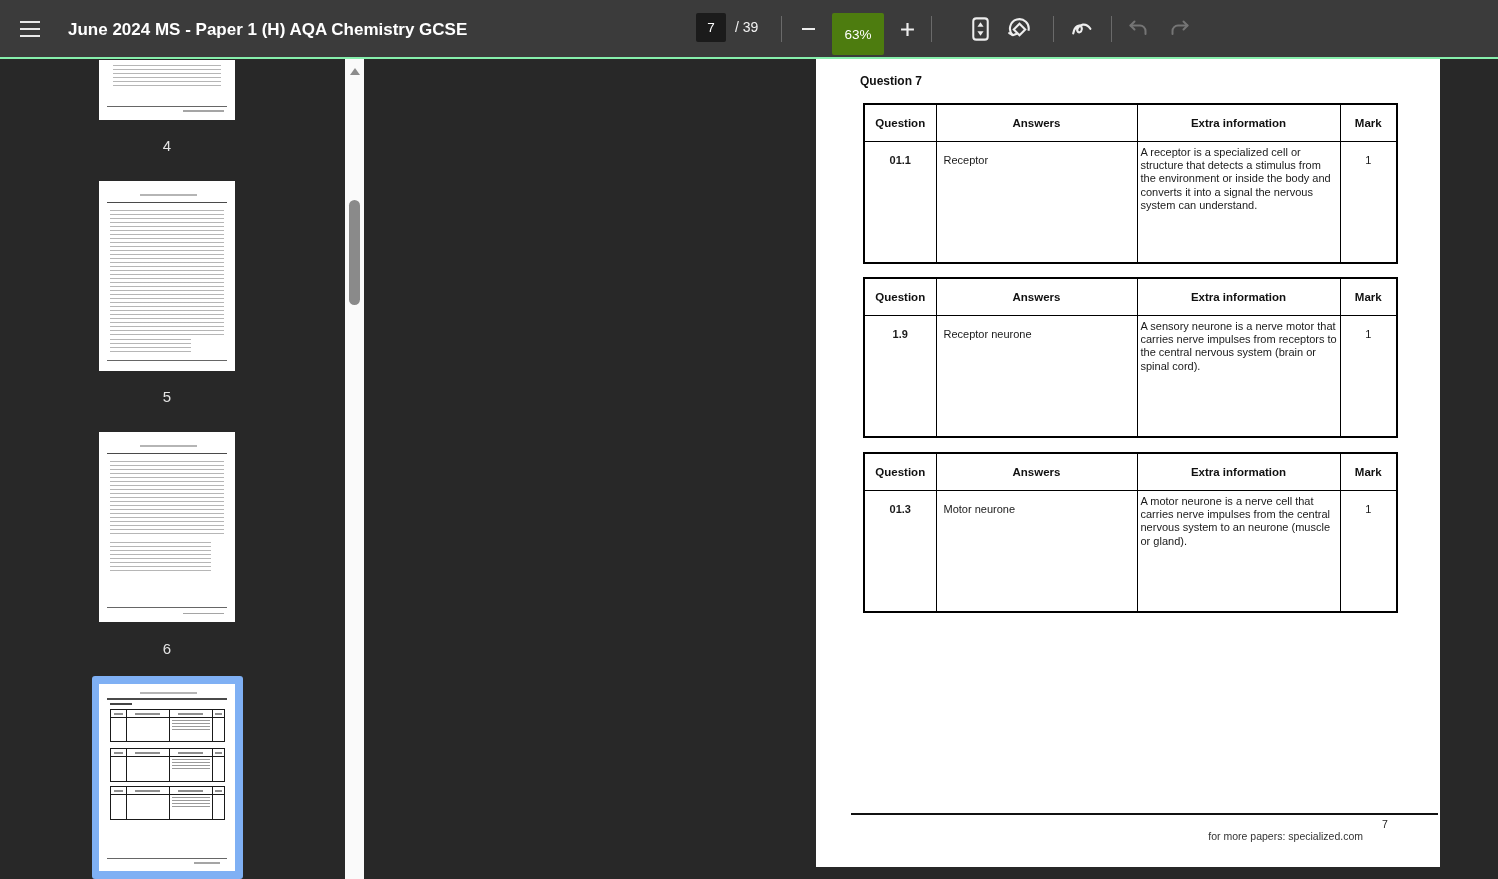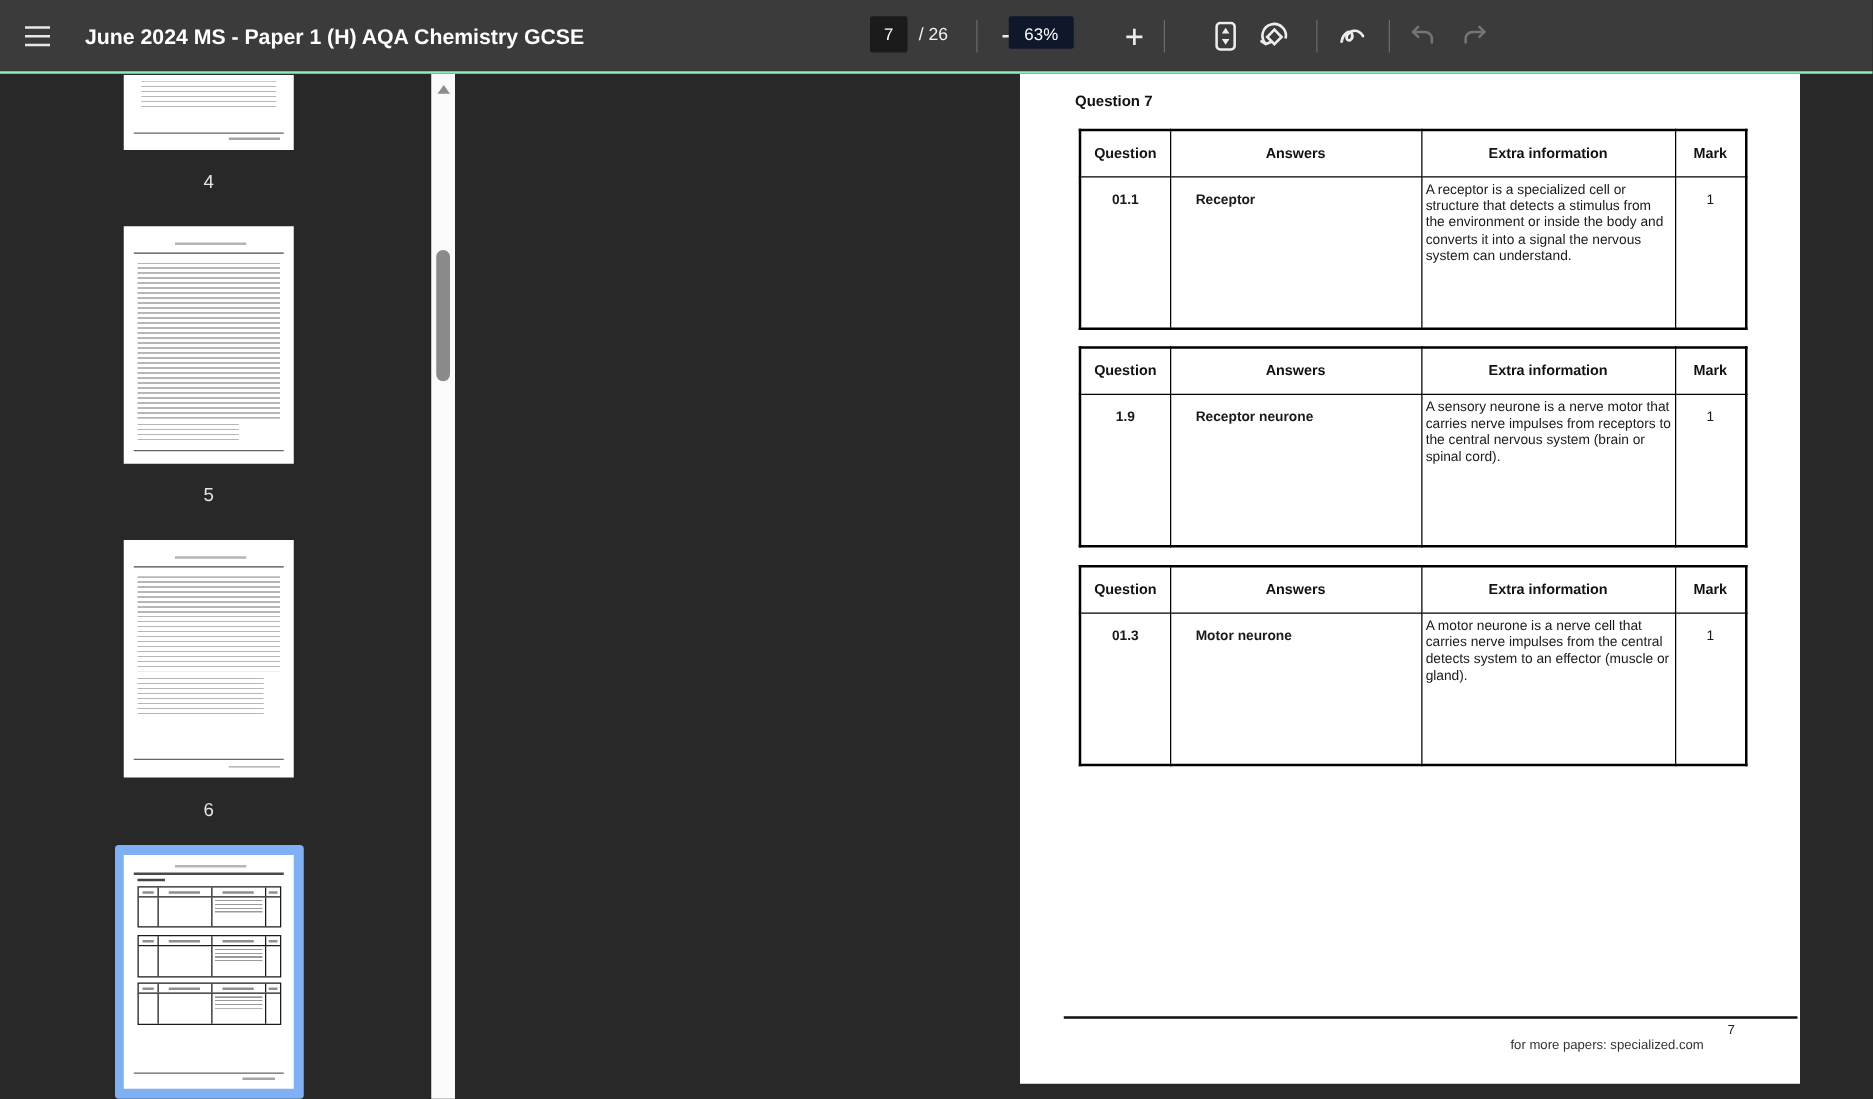--- a/index.html
+++ b/index.html
@@ -43,22 +43,22 @@
     position: absolute; left: 735px; top: 13px; height: 29px;
     line-height: 29px; color: #f2f2f2; font-size: 14px; white-space: nowrap;
   }
   .tb-sep {
     position: absolute; top: 16px; width: 1px; height: 26px; background: #6a6a6a;
   }
   .sep1 { left: 781px; } .sep2 { left: 931px; } .sep3 { left: 1053px; } .sep4 { left: 1111px; }
   .zoom-out { left: 792px; }
   .zoom-out .minus-bar { width: 13px; height: 2px; background: #ededed; }
   .zoom-display {
-    position: absolute; left: 807px; top: 13px;
-    width: 52px; height: 26px; background: #0f172a; border-radius: 2px;
+    position: absolute; left: 832px; top: 13px;
+    width: 52px; height: 42px; background: #4d7c0f; border-radius: 2px;
     color: #ffffff; font-size: 13.5px; text-align: center; line-height: 29px;
     border: none; cursor: pointer;
   }
   .zoom-in { left: 891px; }
   .fit-btn { left: 964px; }
   .rotate-btn { left: 1003px; }
   .draw-btn { left: 1067px; }
   .undo-btn { left: 1123px; }
   .redo-btn { left: 1163px; }
   .tb-btn svg { display: block; }
@@ -153,21 +153,21 @@
   .tpos1 { top: 44px; } .tpos2 { top: 218px; } .tpos3 { top: 393px; }
   .ms-table th, .ms-table td { border: 1.5px solid #000; }
   .ms-table { border: 2px solid #000; }
   .ms-table th {
     height: 37px; font-size: 11.5px; font-weight: bold; text-align: center;
     vertical-align: middle; color: #111;
   }
   .ms-table td { height: 122px; vertical-align: top; font-size: 11px; color: #1a1a1a; }
   .col-q { width: 72px; } .col-a { width: 201px; } .col-e { width: 203px; } .col-m { width: 57px; }
   td.cell-q { text-align: center; font-weight: bold; padding-top: 12px; }
-  td.cell-a { padding: 12px 6px 0 20px; font-weight: bold; }
+  td.cell-a { padding: 12px 6px 0 7px; }
   td.cell-e { padding: 4px 2px 0 3px; line-height: 13.4px; }
   td.cell-m { text-align: center; padding-top: 12px; }
 
   .footer-rule {
     position: absolute; left: 35px; top: 754px;
     width: 587px; height: 1.5px; background: #111;
   }
   .page-num-text {
     position: absolute; left: 566px; top: 759px;
     font-size: 10.5px; color: #222;
@@ -183,21 +183,21 @@
 <div class="toolbar">
   <button class="tb-btn hamburger">
     <span class="bar"></span>
     <span class="bar"></span>
     <span class="bar"></span>
   </button>
 
   <div class="doc-title">June 2024 MS - Paper 1 (H) AQA Chemistry GCSE</div>
 
   <input class="page-input" value="7" style="">
-  <div class="page-count">/ 26</div>
+  <div class="page-count">/ 39</div>
 
   <div class="tb-sep sep1"></div>
 
   <button class="tb-btn zoom-out" title="Zoom out">
     <span class="minus-bar"></span>
   </button>
   <button class="zoom-display">63%</button>
   <button class="tb-btn zoom-in" title="Zoom in">
     <svg width="15" height="15" viewBox="0 0 14 14">
       <path d="M7 1 V13 M1 7 H13" stroke="#ededed" stroke-width="2" fill="none"></path>
@@ -396,21 +396,21 @@
         <th>Question</th>
         <th>Answers</th>
         <th>Extra information</th>
         <th>Mark</th>
       </tr>
     </thead>
     <tbody>
       <tr>
         <td class="cell-q">01.3</td>
         <td class="cell-a">Motor neurone</td>
-        <td class="cell-e">A motor neurone is a nerve cell that carries nerve impulses from the central detects system to an effector (muscle or gland).</td>
+        <td class="cell-e">A motor neurone is a nerve cell that carries nerve impulses from the central nervous system to an neurone (muscle or gland).</td>
         <td class="cell-m">1</td>
       </tr>
     </tbody>
   </table>
 
   <div class="footer-rule"></div>
   <div class="page-num-text">7</div>
   <div class="footer-note">for more papers: specialized.com</div>
 </div>
 

